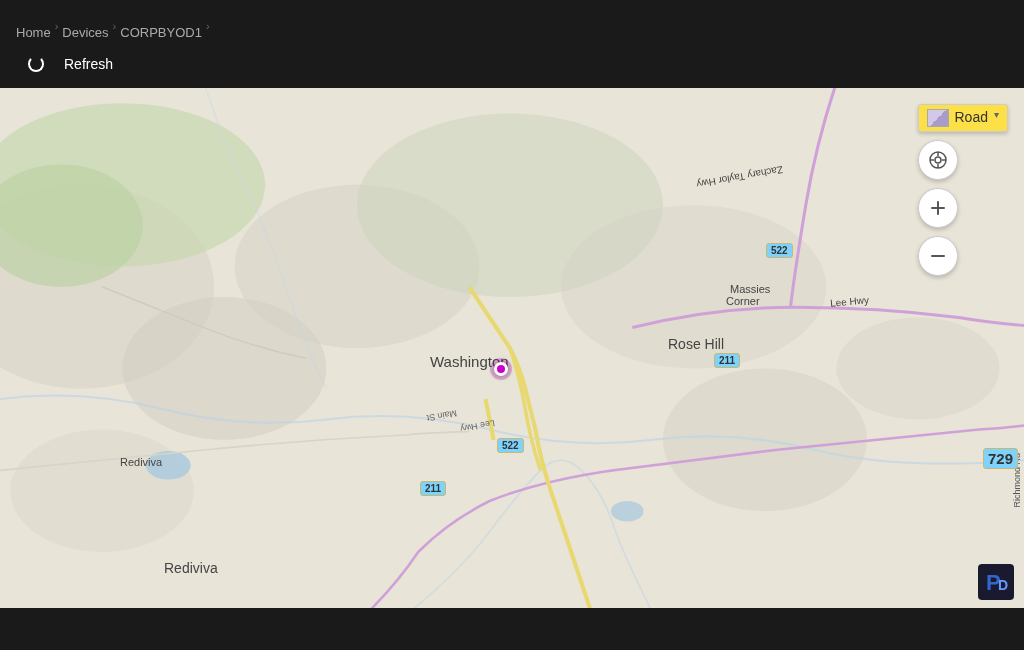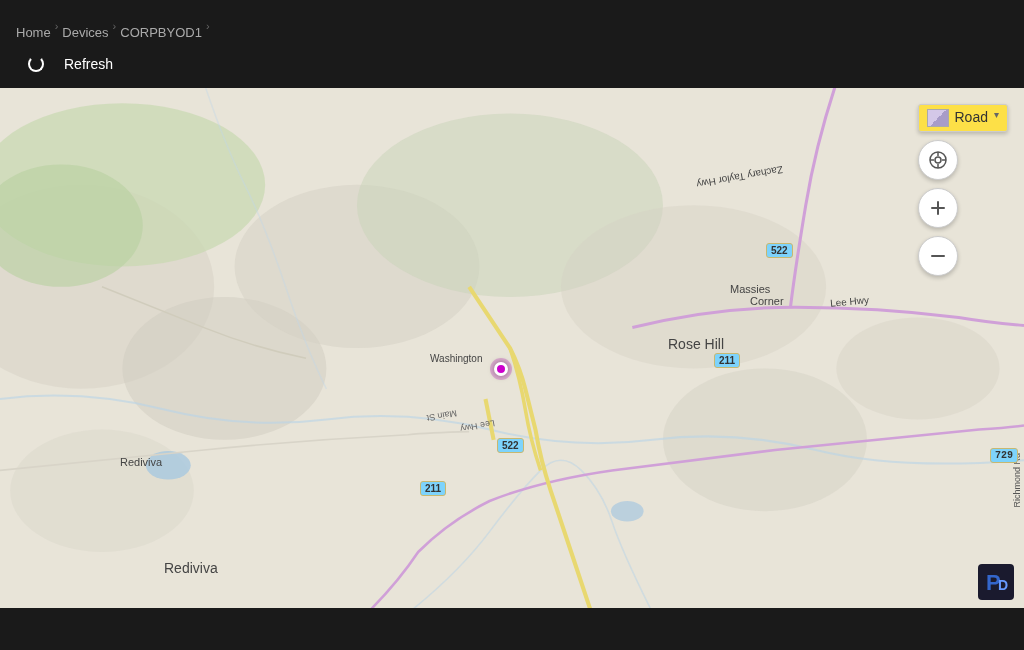--- a/index.html
+++ b/index.html
@@ -293,39 +293,39 @@
     <path d="M 460 200 Q 480 230 500 260 Q 510 280 515 300 Q 520 320 525 340 Q 530 370 540 400 Q 550 430 560 460 Q 570 490 580 520" stroke="#e8d870" stroke-width="4" fill="none"></path>
 
     <path d="M 476 310 Q 480 330 484 350" stroke="#e8d870" stroke-width="4" fill="none"></path>
 
     <path d="M 500 260 Q 510 290 515 320 Q 520 350 530 380" stroke="#e8d870" stroke-width="3.5" fill="none"></path>
 
     <path d="M 0 380 Q 100 370 200 360 Q 300 350 400 345 Q 420 343 460 342" stroke="#d8d4c8" stroke-width="1.5" fill="none"></path>
     <path d="M 100 200 Q 150 220 200 240 Q 250 260 300 270" stroke="#d0ccbc" stroke-width="1.5" fill="none"></path>
   </svg>
 
-  <div class="map-label" style="top:265px; left:430px; font-size:10px; font-weight:500;">Washington</div>
+  <div class="map-label" style="top:265px; left:430px; font-size:15px; font-weight:500;">Washington</div>
   <div class="map-label" style="top:195px; left:718px; font-size:11px;margin-left:12px;">Massies</div>
-  <div class="map-label" style="top:207px; left:750px; font-size:11px;">Corner</div>
+  <div class="map-label" style="top:207px; left:726px; font-size:11px;">Corner</div>
   <div class="map-label" style="top:248px; left:668px; font-size:14px;">Rose Hill</div>
   <div class="map-label" style="top:368px; left:120px; font-size:11px;">Rediviva</div>
   <div class="map-label" style="top:472px; left:164px; font-size:14px;">Rediviva</div>
 
   <div class="map-label" style="top:208px; left:830px; font-size:10px; transform: rotate(-5deg);">Lee Hwy</div>
   <div class="map-label" style="top:76px; left:782px; font-size:10px; transform: rotate(80deg); transform-origin: top left; writing-mode: vertical-rl;">Zachary Taylor Hwy</div>
   <div class="map-label" style="top:320px; left:456px; font-size:9px; transform: rotate(80deg); transform-origin: top left; writing-mode: vertical-rl; color:#666;">Main St</div>
   <div class="map-label" style="top:330px; left:494px; font-size:9px; transform: rotate(80deg); transform-origin: top left; writing-mode: vertical-rl; color:#666;">Lee Hwy</div>
 
   <div class="road-badge" style="top:155px; left:766px;">522</div>
   <div class="road-badge" style="top:350px; left:497px;">522</div>
   <div class="road-badge" style="top:265px; left:714px;">211</div>
   <div class="road-badge" style="top:393px; left:420px;">211</div>
 
   <div class="richmond-label" style="position:absolute; right:2px; bottom:100px; writing-mode:vertical-rl; font-size:9px; color:#555; transform:rotate(180deg);">Richmond Rd</div>
-  <div class="road-badge" style="top:360px; right:6px; font-size:10px;font-family:Liberation Mono, monospace;">729</div>
+  <div class="road-badge" style="top:360px; right:6px; font-size:15px;">729</div>
 
   <div class="location-pin">
     <div class="pin-outer">
       <div class="pin-inner"></div>
     </div>
   </div>
 
   <div class="map-controls">
 
     <div class="road-selector">

